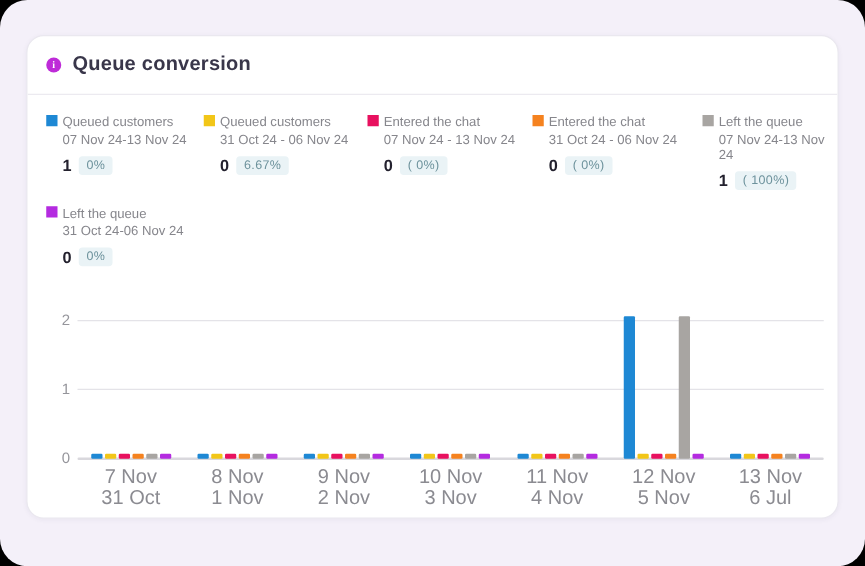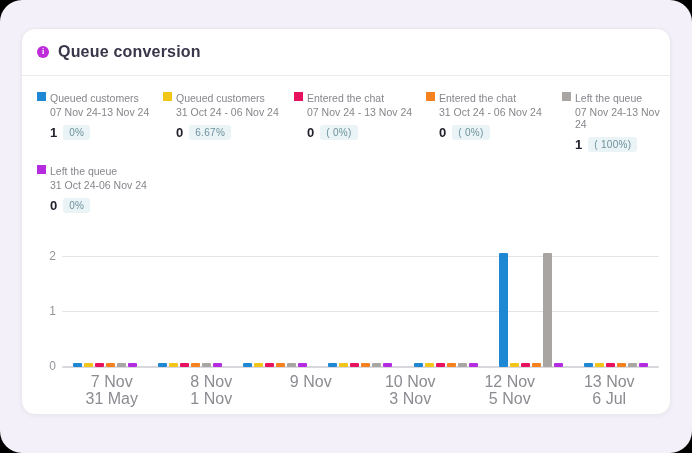--- a/index.html
+++ b/index.html
@@ -201,34 +201,39 @@
               <div class="bar" style="background: rgb(232, 17, 95); height: 4px;"></div>
               <div class="bar" style="background: rgb(245, 130, 31); height: 4px;"></div>
               <div class="bar" style="background: rgb(168, 165, 162); height: 4px;"></div>
               <div class="bar" style="background: rgb(180, 43, 224); height: 4px;"></div>
             </div>
           </div>
       </div>
       <div class="x-labels">
           <div class="x-group">
             <div class="x-line1">7 Nov</div>
-            <div class="x-line2">31 May</div>
+            <div class="x-line2">31 Oct</div>
           </div>
           <div class="x-group">
             <div class="x-line1">8 Nov</div>
             <div class="x-line2">1 Nov</div>
           </div>
           <div class="x-group">
             <div class="x-line1">9 Nov</div>
+            <div class="x-line2">2 Nov</div>
           </div>
           <div class="x-group">
             <div class="x-line1">10 Nov</div>
             <div class="x-line2">3 Nov</div>
           </div>
           <div class="x-group">
+            <div class="x-line1">11 Nov</div>
+            <div class="x-line2">4 Nov</div>
+          </div>
+          <div class="x-group">
             <div class="x-line1">12 Nov</div>
             <div class="x-line2">5 Nov</div>
           </div>
           <div class="x-group">
             <div class="x-line1">13 Nov</div>
             <div class="x-line2">6 Jul</div>
           </div>
         </div>
     </div>
 

